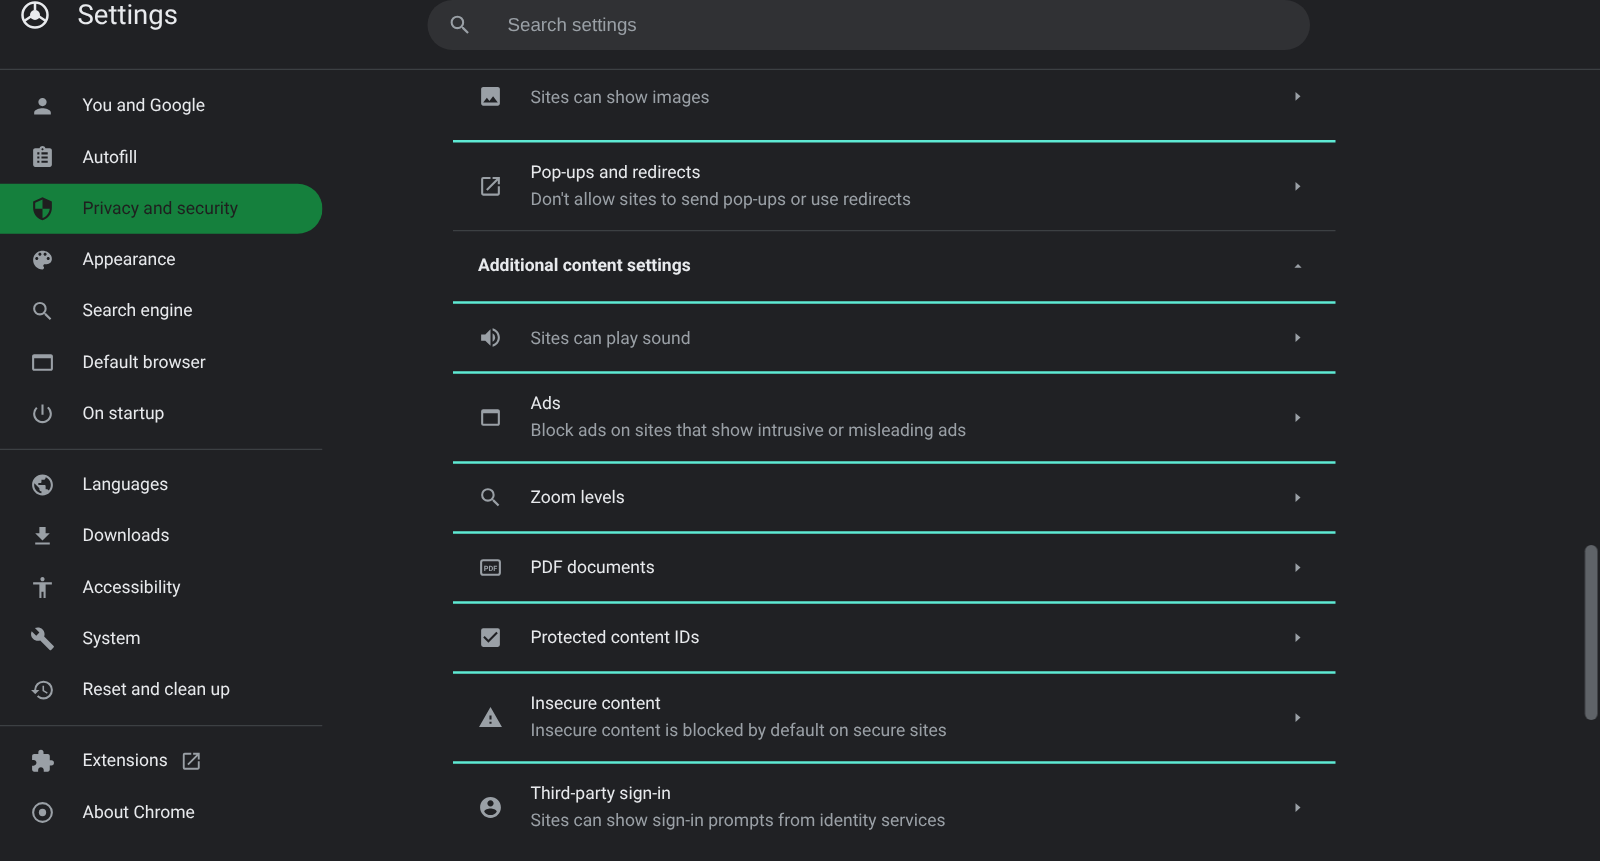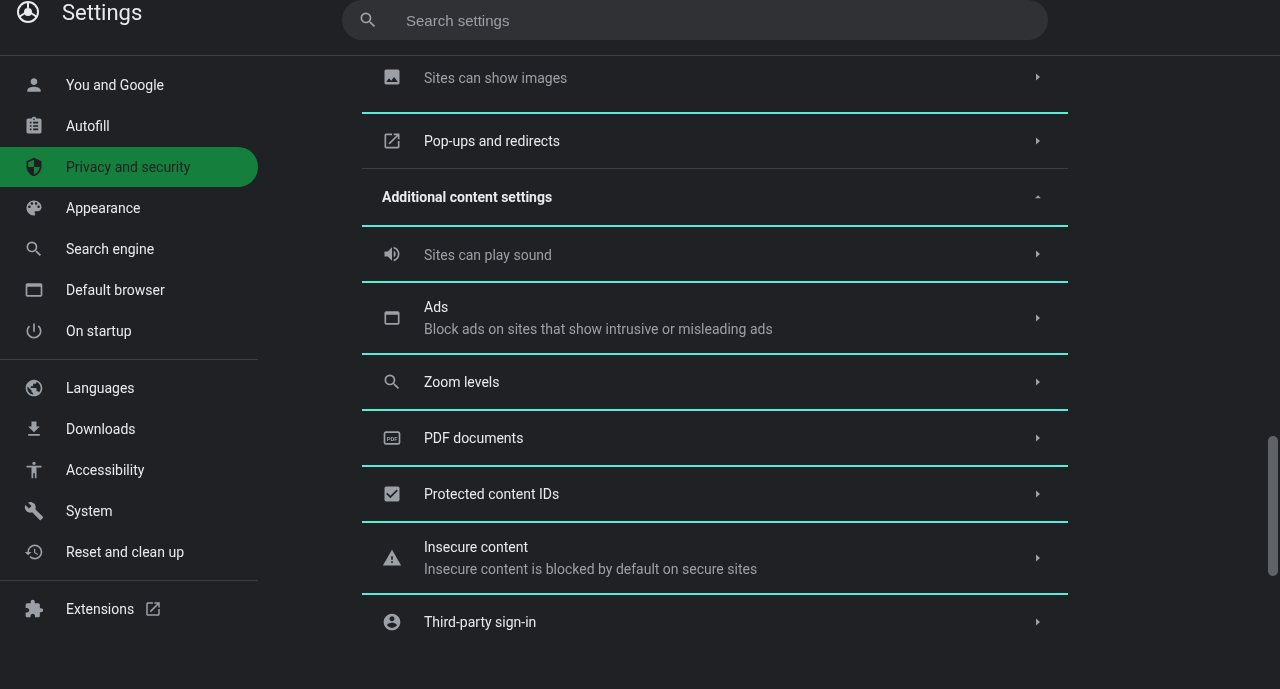--- a/index.html
+++ b/index.html
@@ -316,20 +316,29 @@
             <path d="M20.5 11H19V7c0-1.1-.9-2-2-2h-4V3.5a2.5 2.5 0 00-5 0V5H4c-1.1 0-2 .9-2 2v3.8h1.5c1.5 0 2.7 1.2 2.7 2.7S5 16.2 3.5 16.2H2V20c0 1.1.9 2 2 2h3.8v-1.5c0-1.5 1.2-2.7 2.7-2.7s2.7 1.2 2.7 2.7V22H17c1.1 0 2-.9 2-2v-4h1.5a2.5 2.5 0 000-5z"></path>
           </svg>
         </span>
       <span>Extensions</span>
       <span class="trail-ico">
           <svg width="18" height="18" viewBox="0 0 24 24" fill="#9aa0a6">
             <path d="M19 19H5V5h7V3H5a2 2 0 00-2 2v14a2 2 0 002 2h14c1.1 0 2-.9 2-2v-7h-2v7zM14 3v2h3.59l-9.83 9.83 1.41 1.41L19 6.41V10h2V3h-7z"></path>
           </svg>
         </span>
     </div>
+    <div class="nav-item">
+      <span class="nav-ico">
+          <svg width="20" height="20" viewBox="0 0 24 24" fill="#9aa0a6">
+            <circle cx="12" cy="12" r="9" fill="none" stroke="#9aa0a6" stroke-width="2"></circle>
+            <circle cx="12" cy="12" r="3.5"></circle>
+          </svg>
+        </span>
+      <span>About Chrome</span>
+    </div>
   </div>
 
   <div class="main">
     <div class="panel">
 
       <div class="row first-partial">
         <span class="row-ico">
             <svg width="20" height="20" viewBox="0 0 24 24" fill="#9aa0a6">
               <path d="M21 19V5c0-1.1-.9-2-2-2H5c-1.1 0-2 .9-2 2v14c0 1.1.9 2 2 2h14c1.1 0 2-.9 2-2zM8.5 13.5l2.5 3.01L14.5 12l4.5 6H5l3.5-4.5z"></path>
             </svg>
@@ -345,20 +354,21 @@
       </div>
 
       <div class="row">
         <span class="row-ico">
             <svg width="20" height="20" viewBox="0 0 24 24" fill="#9aa0a6">
               <path d="M19 19H5V5h7V3H5a2 2 0 00-2 2v14a2 2 0 002 2h14c1.1 0 2-.9 2-2v-7h-2v7zM14 3v2h3.59l-9.83 9.83 1.41 1.41L19 6.41V10h2V3h-7z"></path>
             </svg>
           </span>
         <div class="row-text">
           <div class="row-title">Pop-ups and redirects</div>
+          <div class="row-sub">Don't allow sites to send pop-ups or use redirects</div>
         </div>
         <span class="row-chev">
             <svg width="12" height="12" viewBox="0 0 24 24" fill="#9aa0a6">
               <path d="M8 5l8 7-8 7z"></path>
             </svg>
           </span>
       </div>
 
       <div class="section-header">
         <span>Additional content settings</span>
@@ -470,20 +480,21 @@
       </div>
 
       <div class="row">
         <span class="row-ico">
             <svg width="20" height="20" viewBox="0 0 24 24" fill="#9aa0a6">
               <path d="M12 2C6.48 2 2 6.48 2 12s4.48 10 10 10 10-4.48 10-10S17.52 2 12 2zm0 3c1.66 0 3 1.34 3 3s-1.34 3-3 3-3-1.34-3-3 1.34-3 3-3zm0 14.2a7.2 7.2 0 01-6-3.22c.03-1.99 4-3.08 6-3.08 1.99 0 5.97 1.09 6 3.08a7.2 7.2 0 01-6 3.22z"></path>
             </svg>
           </span>
         <div class="row-text">
           <div class="row-title">Third-party sign-in</div>
+          <div class="row-sub">Sites can show sign-in prompts from identity services</div>
         </div>
         <span class="row-chev">
             <svg width="12" height="12" viewBox="0 0 24 24" fill="#9aa0a6">
               <path d="M8 5l8 7-8 7z"></path>
             </svg>
           </span>
       </div>
     </div>
   </div>
 </div>

